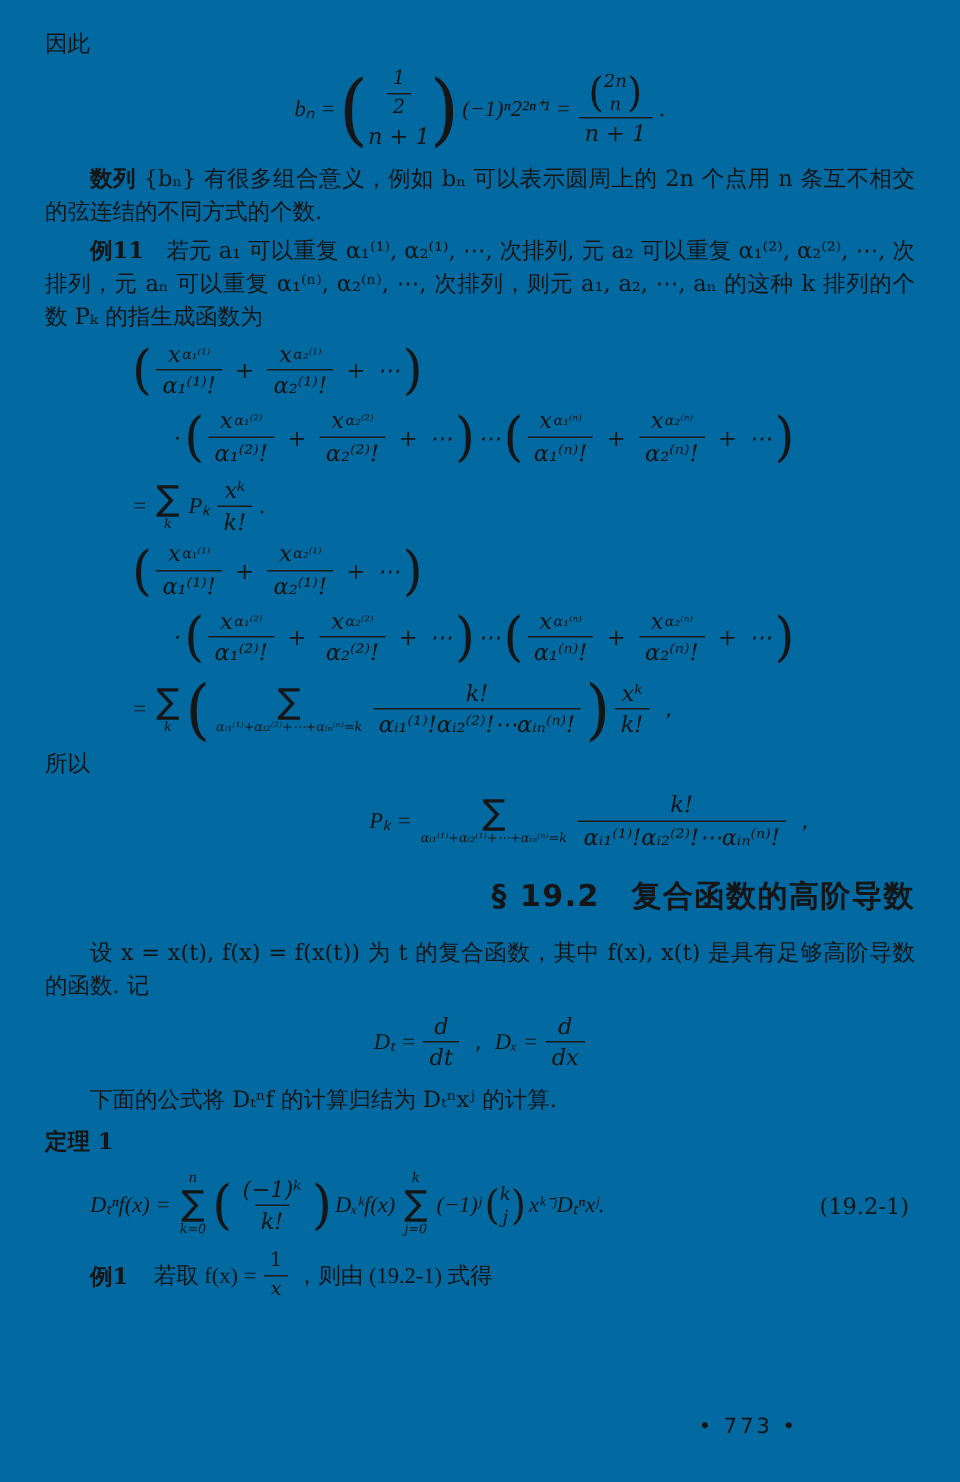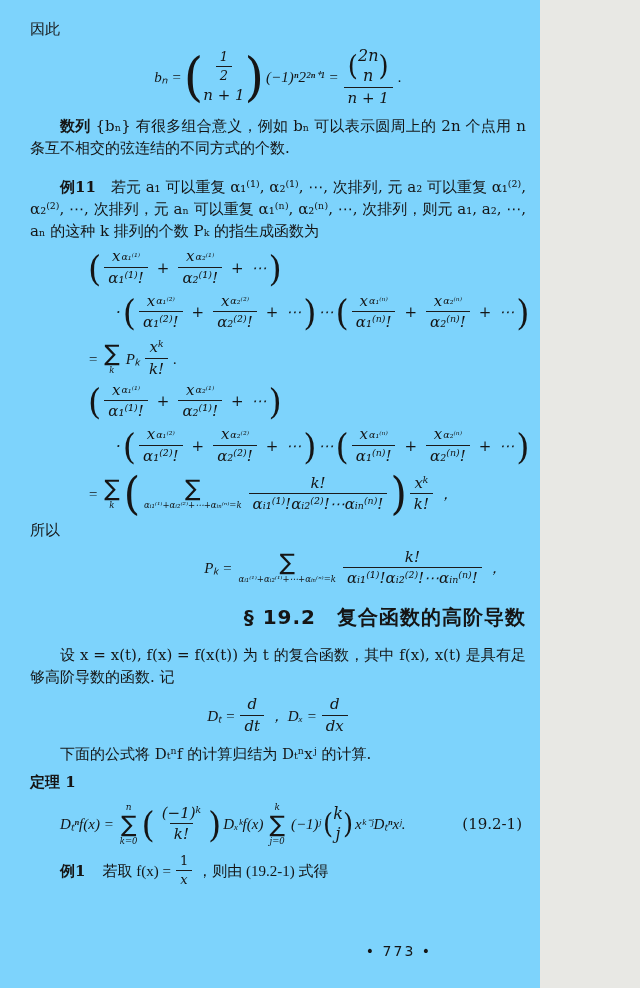--- a/index.html
+++ b/index.html
@@ -1,20 +1,20 @@
 <!DOCTYPE html>
 <html><head>
 <meta charset="utf-8">
 <style>
   html,body{margin:0;padding:0;background:#e8e8e4;}
   .page{
-    width:540px;height:988px;background:#7dd3fc;color:#151515;
+    width:640px;height:988px;background:#0369a1;color:#151515;
     font-family:"DejaVu Serif","Liberation Serif",serif;
     position:relative;overflow:hidden;box-sizing:border-box;
-    padding:18px 14px 0 30px;font-size:15px;line-height:1.45;
+    padding:18px 30px 0 30px;font-size:15px;line-height:1.45;
   }
   p{margin:0;}
   .body-text{font-size:15px;line-height:22px;text-align:justify;}
   .indent{text-indent:2em;}
   b,.bold{font-weight:bold;}
   .it{font-style:italic;}
   
   .fline{display:flex;align-items:center;font-style:italic;font-size:15px;line-height:1.2;}
   .fline.center{justify-content:center;}
   .tok{white-space:pre;margin:0 2px;font-family:Liberation Serif, serif;}
@@ -32,21 +32,21 @@
   .sum .s{font-size:23px;font-style:normal;line-height:1.0;font-family:"DejaVu Sans",sans-serif;}
   .sum .b{font-size:8.5px;line-height:1.2;white-space:nowrap;}
   
   .bp{font-style:normal;font-weight:400;line-height:1;transform:scaleY(1.05);}
   .bp28{font-size:26px;}
   .bp36{font-size:34px;}
   .bp44{font-size:42px;}
   .bp52{font-size:50px;}
   
   .vstack{display:inline-flex;flex-direction:column;align-items:center;vertical-align:middle;line-height:1.2;}
-  .vstack.tiny{font-size:16px;line-height:1.25;}
+  .vstack.tiny{font-size:12px;line-height:1.25;}
   .vstack .gap{margin-top:2px;}
   .heading{font-weight:bold;font-size:20px;text-align:right;letter-spacing:1px;font-family:"DejaVu Sans","Liberation Sans",sans-serif;}
   .tag{font-style:normal;margin-left:auto;padding-right:4px;}
   .pagenum{position:absolute;top:941px;right:108px;font-size:14px;letter-spacing:2px;font-family:"DejaVu Sans",sans-serif;}
 </style>
 </head>
 <body>
 
 <div class="page">
 
@@ -73,21 +73,21 @@
         </span>
         <span class="bp bp28">)</span>
       </span>
       <span class="den">n + 1</span>
     </span>
     <span class="tok">.</span>
   </div>
 
   <p class="body-text indent"><b>数列</b><span> {bₙ} 有很多组合意义，例如 bₙ 可以表示圆周上的 2n 个点用 n 条互不相交的弦连结的不同方式的个数.</span></p>
 
-  <p class="body-text indent" style="margin-top:17px;"><b>例11</b><span>　若元 a₁ 可以重复 α₁⁽¹⁾, α₂⁽¹⁾, ⋯, 次排列, 元 a₂ 可以重复 α₁⁽²⁾, α₂⁽²⁾, ⋯, 次排列，元 aₙ 可以重复 α₁⁽ⁿ⁾, α₂⁽ⁿ⁾, ⋯, 次排列，则元 a₁, a₂, ⋯, aₙ 的这种 k 排列的个数 Pₖ 的指生成函数为</span></p>
+  <p class="body-text indent" style="margin-top:4px;"><b>例11</b><span>　若元 a₁ 可以重复 α₁⁽¹⁾, α₂⁽¹⁾, ⋯, 次排列, 元 a₂ 可以重复 α₁⁽²⁾, α₂⁽²⁾, ⋯, 次排列，元 aₙ 可以重复 α₁⁽ⁿ⁾, α₂⁽ⁿ⁾, ⋯, 次排列，则元 a₁, a₂, ⋯, aₙ 的这种 k 排列的个数 Pₖ 的指生成函数为</span></p>
 
   <div class="fline" style="padding-left:58px;margin-top:6px;">
     <span class="bp bp36">(</span>
     <span class="frac">
       <span class="num">
           <span class="it">x</span>
           <sup>α₁⁽¹⁾</sup>
         </span>
       <span class="den">α₁⁽¹⁾!</span>
     </span>

